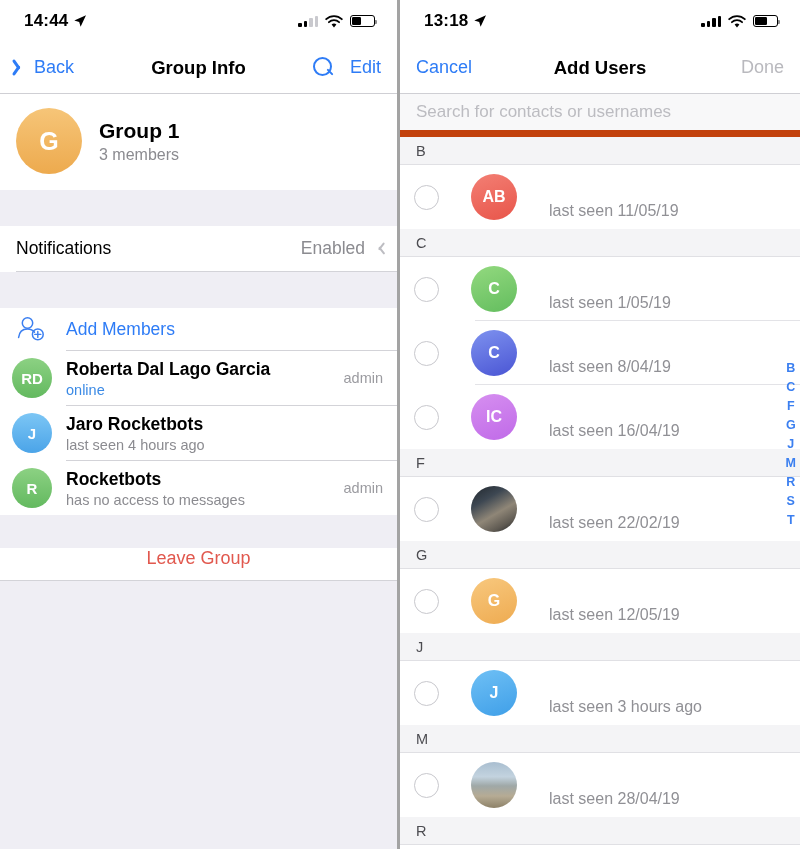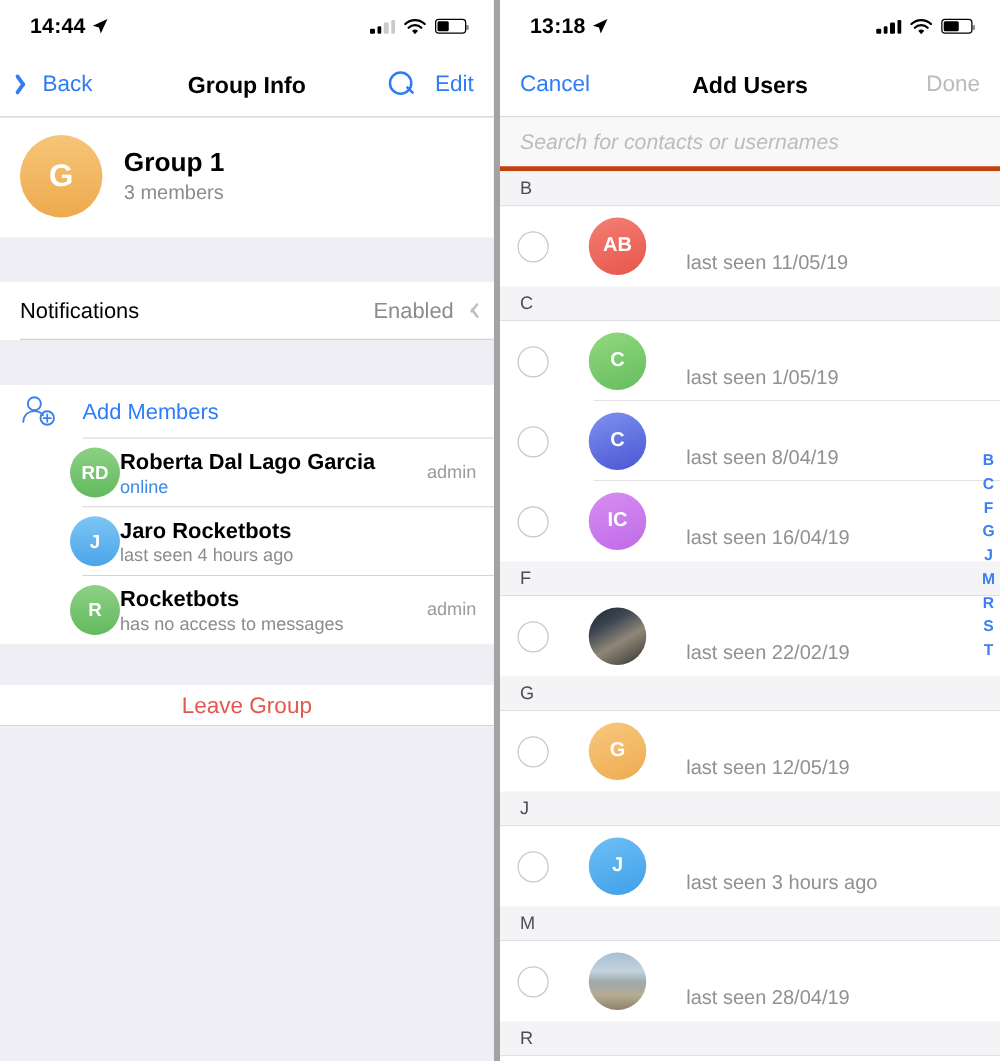--- a/index.html
+++ b/index.html
@@ -4,21 +4,21 @@
 <style>
   * { margin:0; padding:0; box-sizing:border-box; }
   html, body {
     width:800px; height:849px;
     font-family:"Liberation Sans", sans-serif;
     background:#ffffff;
     -webkit-font-smoothing:antialiased;
   }
   .screens { display:flex; width:800px; height:849px; }
   .phone { width:400px; height:849px; position:relative; overflow:hidden; background:#ffffff; }
-  .phone.left { border-right:5px solid #a3a3a3; }
+  .phone.left { border-right:3px solid #a3a3a3; }
 
   
   .statusbar {
     height:42px; display:flex; align-items:center; justify-content:space-between;
     padding:0 22px 0 24px; background:#ffffff;
   }
   .status-time { font-size:17px; font-weight:bold; color:#000; letter-spacing:.2px; display:flex; align-items:center; gap:5px;}
   .loc-arrow { display:inline-block; }
   .status-right { display:flex; align-items:center; gap:7px; }
   .bars { display:flex; align-items:flex-end; gap:2px; height:12px; }
@@ -83,38 +83,38 @@
   .chev-r { width:9px; height:15px; margin-left:9px; position:relative; flex:none; }
   .chev-r::before, .chev-r::after {
     content:""; position:absolute; right:3px; width:2.1px; height:8.5px; background:#bdbdc2; border-radius:2px;
   }
   .chev-r::before { top:0px; transform:rotate(38deg); transform-origin:bottom center; }
   .chev-r::after  { top:6.4px; transform:rotate(-38deg); transform-origin:top center; }
 
   .add-members { display:flex; align-items:center; height:42px; padding:0 16px; gap:20px; cursor:pointer; background:#fff; }
   .add-members .label { font-size:17.5px; color:#2e7cf6; }
 
-  .member-row { display:flex; align-items:center; padding:7px 14px 7px 12px; gap:0; background:#fff; cursor:pointer;margin-left:44px; }
+  .member-row { display:flex; align-items:center; padding:7px 14px 7px 12px; gap:14px; background:#fff; cursor:pointer; }
   .member-text { min-width:0; }
   .member-name { font-size:17.5px; font-weight:bold; color:#000; line-height:1.2; white-space:nowrap; }
   .member-status { font-size:14.5px; color:#8b8b90; margin-top:2px; }
   .member-status.online { color:#3b8ae5; }
   .member-badge { margin-left:auto; font-size:14.5px; color:#9b9ba0; padding-left:8px; flex:none; }
 
-  .leave { height:32px; display:flex; align-items:center; justify-content:center;
+  .leave { height:32px; display:flex; align-items:flex-start; justify-content:center;
            background:#fff; cursor:pointer; }
   .leave span { font-size:18px; color:#e1584e; }
   .filler { background:#efeef4; flex:1; }
   .left-body { display:flex; flex-direction:column; height:calc(849px - 42px - 52px); }
 
   
   .right-body { position:relative; height:calc(849px - 42px - 52px); background:#fff; overflow:hidden; }
   .searchbar {
     height:43px; display:flex; align-items:center; padding:0 16px;
-    background:#f8f8f9; border-bottom:4px solid #c2410c;font-style:italic;
+    background:#f8f8f9; border-bottom:7px solid #c2410c;
   }
   .searchbar .ph { font-size:17px; color:#bcbcc1; }
   .sec-head {
     height:28px; display:flex; align-items:center; padding:0 16px;
     background:#f4f4f6; border-bottom:1px solid #e0e0e4;
     font-size:14.5px; color:#4c4c51;
   }
   .contact-row { display:flex; align-items:center; height:64px; padding:0 14px 0 14px; gap:32px; background:#fff; cursor:pointer; position:relative; }
   .radio { width:25px; height:25px; border-radius:50%; border:1.4px solid #c8c8cd; flex:none; background:#fff; }
   .contact-body { display:flex; flex-direction:column; justify-content:center; flex:1; min-width:0; align-self:stretch; padding-top:10px; }

